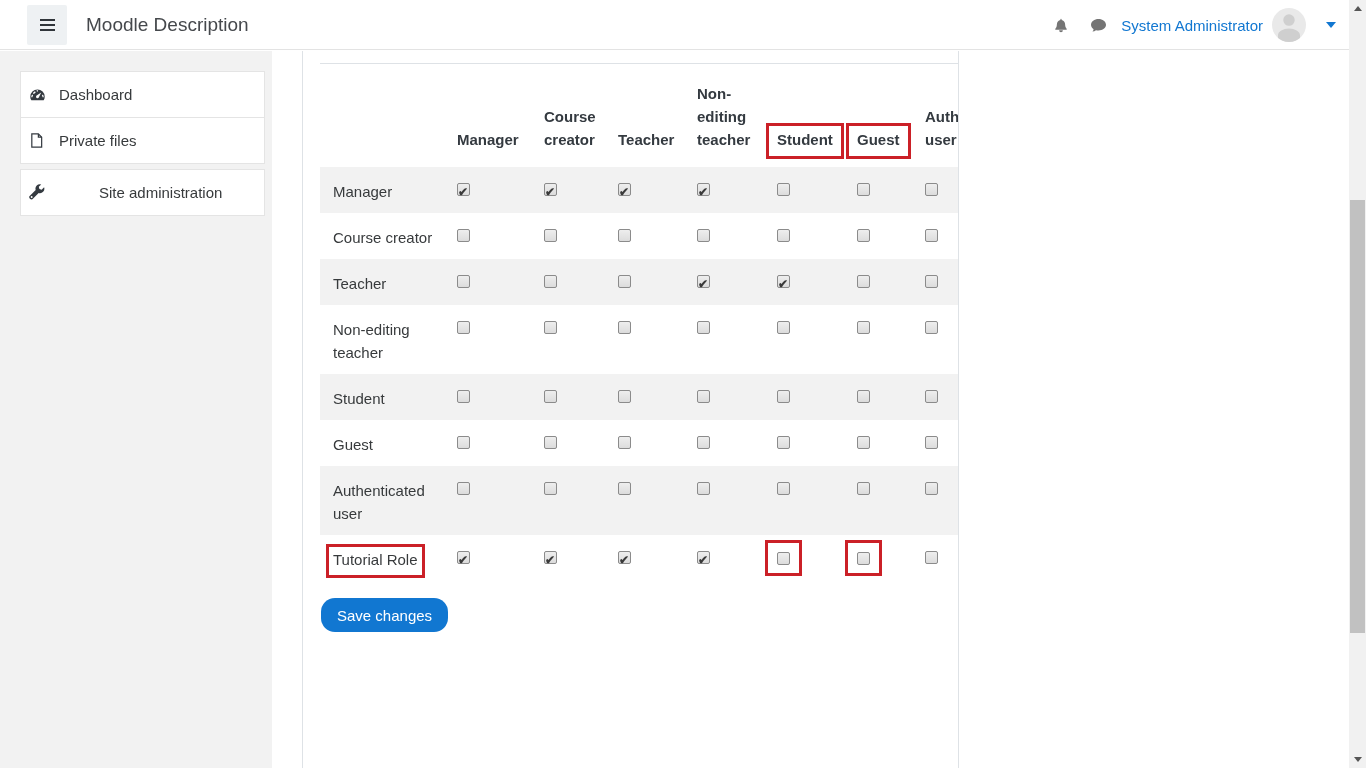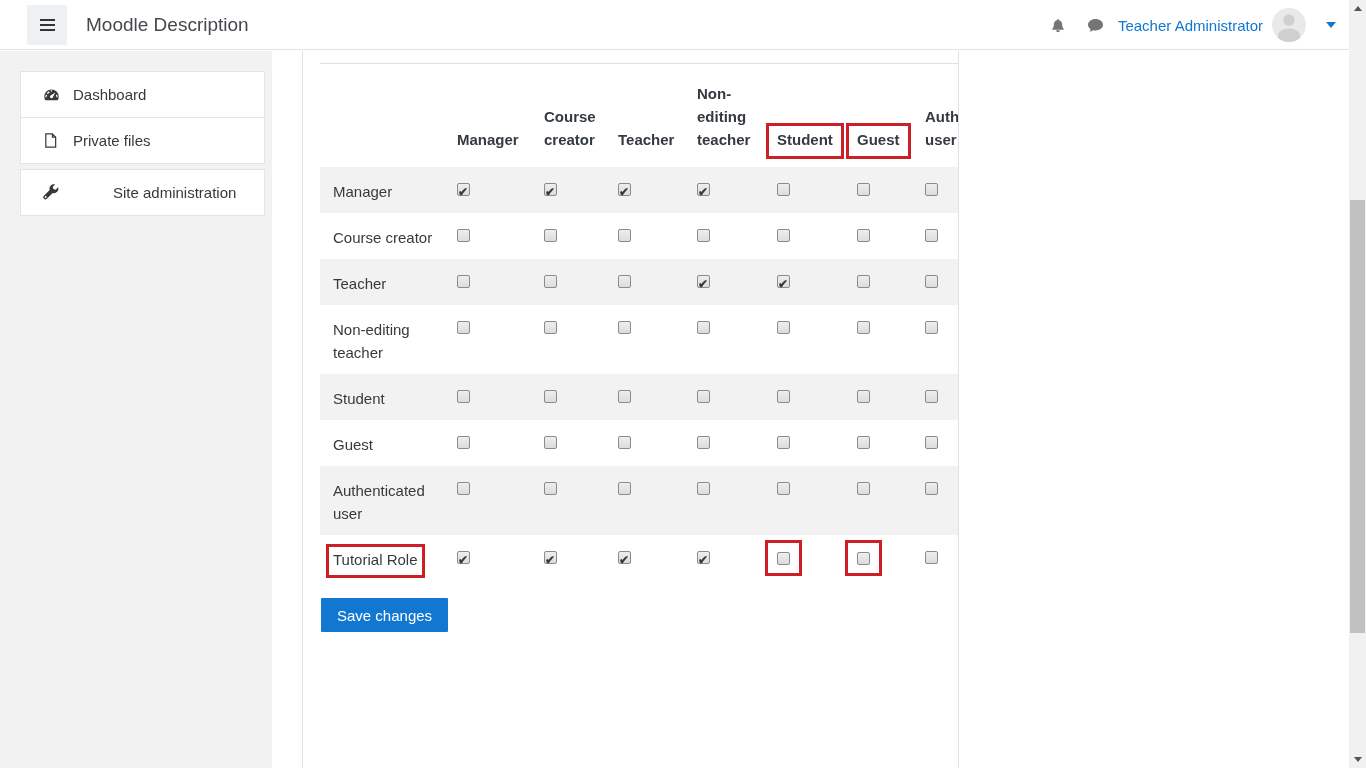--- a/index.html
+++ b/index.html
@@ -37,21 +37,21 @@
   .tri-up { width:0; height:0; border-left:4px solid transparent; border-right:4px solid transparent; border-bottom:5px solid #555; }
   .tri-dn { width:0; height:0; border-left:4px solid transparent; border-right:4px solid transparent; border-top:5px solid #555; }
   .sb-thumb { position:absolute; left:1px; top:200px; width:15px; height:433px;
     background:#c1c1c1; cursor:pointer; }
 
   
   .sidebar { position:absolute; left:0; top:51px; width:272px; height:717px;
     background:#f2f2f2; }
   .side-list { margin:20px 0 0 20px; width:245px; }
   .side-item { background:#fff; border:1px solid #e4e4e4; height:47px;
-    display:flex; align-items:center; padding-left:22px; cursor:pointer;
+    display:flex; align-items:center; padding-left:8px; cursor:pointer;
     margin-top:-1px; }
   .side-item:first-child { margin-top:0; }
   .side-item.separate { margin-top:5px;gap:40px; }
   .side-item .icon { width:17px; height:17px; color:#343a40; margin-right:13px;
     display:inline-flex; }
   .side-item .lbl { font-size:15px; color:#373a3c; }
 
   
   .region-main { position:absolute; left:302px; top:51px; width:657px; height:717px;
     background:#fff; border-left:1px solid #dee2e6; border-right:1px solid #dee2e6;
@@ -75,21 +75,21 @@
 
   
   .hl-head { display:inline-block; border:3px solid var(--hl); padding:2px 8px 5px 8px;
     margin:-5px -11px -8px -11px; }
   .hl-label { display:inline-block; border:3px solid var(--hl); padding:1px 5px 4px 4px;
     margin:-4px -8px -7px -7px; }
   .hl-cb { display:inline-block; border:3px solid var(--hl); padding:6px 9px 8px 9px;
     margin:-9px -12px -11px -12px; line-height:0; }
 
   .save-btn { display:inline-block; margin:17px 0 0 1px; background:var(--accent);
-    color:#fff; border:none; border-radius:1px; font-size:15px;
+    color:#fff; border:none; border-radius:14px; font-size:15px;
     font-family:"Liberation Sans", sans-serif;
     padding:8px 16px; height:34px; cursor:pointer; }
 </style>
 </head>
 <body>
 
 <div class="page">
 
   <div class="navbar">
     <button class="nav-toggle">
@@ -102,21 +102,21 @@
       <span class="nav-icon bell">
         <svg width="16" height="16" viewBox="0 0 16 16" fill="currentColor">
             <path d="M8 15.2a1.9 1.9 0 0 0 1.9-1.9H6.1A1.9 1.9 0 0 0 8 15.2zm5.6-3.5c-.55-.6-1.5-1.5-1.5-4.4 0-2.2-1.55-4-3.5-4.4v-.6a.6.6 0 0 0-1.2 0v.6c-1.95.4-3.5 2.2-3.5 4.4 0 2.9-.95 3.8-1.5 4.4-.35.36-.1 1 .4 1h10.4c.5 0 .75-.64.4-1z"></path>
           </svg>
       </span>
       <span class="nav-icon chat">
         <svg width="17" height="16" viewBox="0 0 17 16" fill="currentColor">
             <path d="M8.5 2C4.4 2 1 4.6 1 7.8c0 1.8 1 3.4 2.6 4.4-.1 1-.5 1.8-1.2 2.4 1.4-.1 2.6-.6 3.6-1.4.8.2 1.6.3 2.5.3 4.1 0 7.5-2.6 7.5-5.7S12.6 2 8.5 2z"></path>
           </svg>
       </span>
-      <span class="nav-user">Teacher Administrator</span>
+      <span class="nav-user">System Administrator</span>
       <span class="avatar">
         <svg width="34" height="34" viewBox="0 0 16 16" fill="currentColor">
             <path d="M8 8.4a2.7 2.7 0 1 0 0-5.4 2.7 2.7 0 0 0 0 5.4zm0 1.3c-2.7 0-5.2 1.4-5.2 3.2V16h10.4v-3.1c0-1.8-2.5-3.2-5.2-3.2z"></path>
           </svg>
       </span>
       <span class="caret-down"></span>
     </div>
   </div>
 
   <div class="sidebar">

